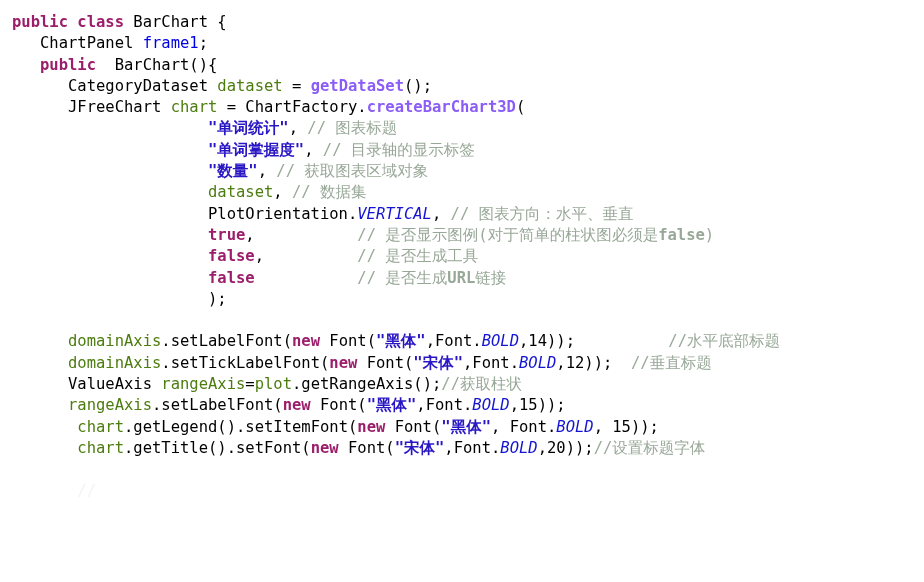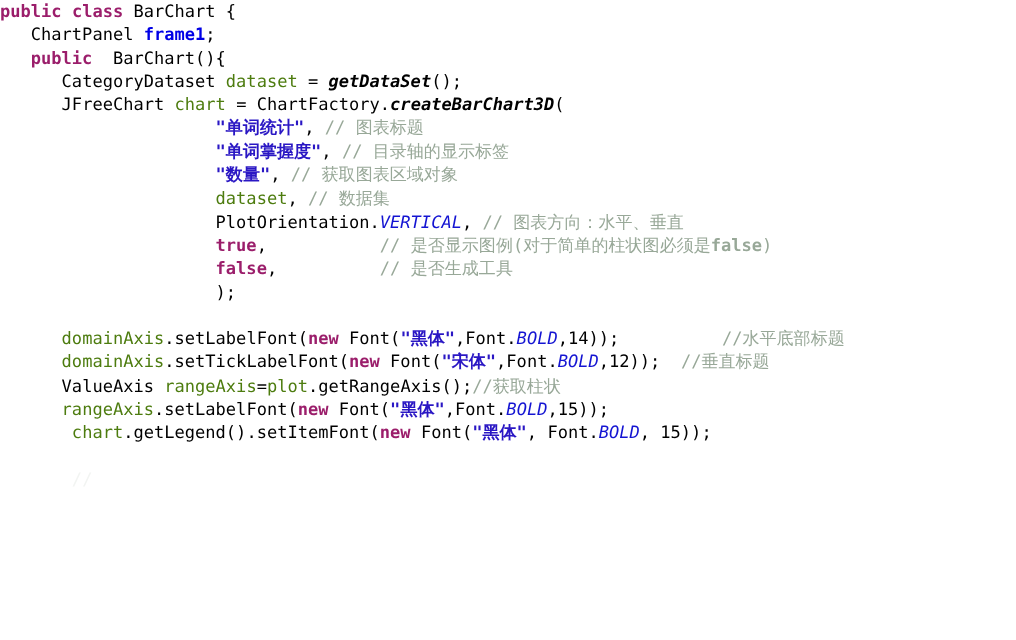--- a/index.html
+++ b/index.html
@@ -11,40 +11,40 @@
     width: 924px;
     height: 582px;
     overflow: hidden;
     font-family: "DejaVu Sans Mono", "Liberation Mono", monospace;
   }
   #code-view {
     position: relative;
     width: 924px;
     height: 452px;
     background: #ffffff;
-    padding: 0;
+    padding: 12px;
     box-sizing: border-box;
   }
   .code-line {
     height: 21.3px;
     line-height: 21.3px;
     font-size: 15.5px;
     white-space: pre;
     font-family: "DejaVu Sans Mono", "Liberation Mono", monospace;
     letter-spacing: 0px;
   }
   .code-line.blank { }
 
   
   .t-kw       { color: #9B1E6B; font-weight: bold; }
   .t-plain    { color: #000000; }
   .t-type     { color: #000000; }
-  .t-field    { color: #0000E6; font-weight: bold; }
+  .t-field    { color: #0000E6; font-weight: normal; }
   .t-var      { color: #4d7c0f; }
-  .t-method   { color: #000000; font-style: italic; font-weight: bold; }
+  .t-method   { color: #8b5cf6; font-weight: bold; }
   .t-staticf  { color: #1414D2; font-style: italic; font-weight: normal; }
   .t-str      { color: #2A17C4; font-weight: bold; }
   .t-cmt      { color: #98A898; }
   .t-cmt-b    { color: #98A898; font-weight: bold; }
   .t-faint    { color: #F2F4F2; }
 </style>
 </head>
 <body>
 
 <div id="code-view">
@@ -53,22 +53,24 @@
     <div class="code-line"><span class="t-plain">   </span><span class="t-kw">public</span><span class="t-plain">  BarChart(){</span></div>
     <div class="code-line"><span class="t-plain">      </span><span class="t-type">CategoryDataset </span><span class="t-var">dataset</span><span class="t-plain"> = </span><span class="t-method">getDataSet</span><span class="t-plain">();</span></div>
     <div class="code-line"><span class="t-plain">      </span><span class="t-type">JFreeChart </span><span class="t-var">chart</span><span class="t-plain"> = ChartFactory.</span><span class="t-method">createBarChart3D</span><span class="t-plain">(</span></div>
     <div class="code-line"><span class="t-plain">                     </span><span class="t-str">"单词统计"</span><span class="t-plain">, </span><span class="t-cmt">//</span><span class="t-cmt"> 图表标题</span></div>
     <div class="code-line"><span class="t-plain">                     </span><span class="t-str">"单词掌握度"</span><span class="t-plain">, </span><span class="t-cmt">//</span><span class="t-cmt"> 目录轴的显示标签</span></div>
     <div class="code-line"><span class="t-plain">                     </span><span class="t-str">"数量"</span><span class="t-plain">, </span><span class="t-cmt">//</span><span class="t-cmt"> 获取图表区域对象</span></div>
     <div class="code-line"><span class="t-plain">                     </span><span class="t-var">dataset</span><span class="t-plain">, </span><span class="t-cmt">//</span><span class="t-cmt"> 数据集</span></div>
     <div class="code-line"><span class="t-plain">                     </span><span class="t-plain">PlotOrientation.</span><span class="t-staticf">VERTICAL</span><span class="t-plain">, </span><span class="t-cmt">//</span><span class="t-cmt"> 图表方向：水平、垂直</span></div>
     <div class="code-line"><span class="t-plain">                     </span><span class="t-kw">true</span><span class="t-plain">,</span><span class="t-plain">           </span><span class="t-cmt">//</span><span class="t-cmt"> 是否显示图例(对于简单的柱状图必须是</span><span class="t-cmt-b">false</span><span class="t-cmt">)</span></div>
     <div class="code-line"><span class="t-plain">                     </span><span class="t-kw">false</span><span class="t-plain">,</span><span class="t-plain">          </span><span class="t-cmt">//</span><span class="t-cmt"> 是否生成工具</span></div>
+    <div class="code-line"><span class="t-plain">                     </span><span class="t-kw">false</span><span class="t-plain">           </span><span class="t-cmt">//</span><span class="t-cmt"> 是否生成</span><span class="t-cmt-b">URL</span><span class="t-cmt">链接</span></div>
     <div class="code-line"><span class="t-plain">                     </span><span class="t-plain">);</span></div>
     <div class="code-line blank">&nbsp;</div>
     <div class="code-line"><span class="t-plain">      </span><span class="t-var">domainAxis</span><span class="t-plain">.setLabelFont(</span><span class="t-kw">new</span><span class="t-plain"> Font(</span><span class="t-str">"黑体"</span><span class="t-plain">,Font.</span><span class="t-staticf">BOLD</span><span class="t-plain">,14));</span><span class="t-plain">          </span><span class="t-cmt">//水平底部标题</span></div>
     <div class="code-line"><span class="t-plain">      </span><span class="t-var">domainAxis</span><span class="t-plain">.setTickLabelFont(</span><span class="t-kw">new</span><span class="t-plain"> Font(</span><span class="t-str">"宋体"</span><span class="t-plain">,Font.</span><span class="t-staticf">BOLD</span><span class="t-plain">,12));</span><span class="t-plain">  </span><span class="t-cmt">//垂直标题</span></div>
     <div class="code-line"><span class="t-plain">      </span><span class="t-type">ValueAxis </span><span class="t-var">rangeAxis</span><span class="t-plain">=</span><span class="t-var">plot</span><span class="t-plain">.getRangeAxis();</span><span class="t-cmt">//获取柱状</span></div>
     <div class="code-line"><span class="t-plain">      </span><span class="t-var">rangeAxis</span><span class="t-plain">.setLabelFont(</span><span class="t-kw">new</span><span class="t-plain"> Font(</span><span class="t-str">"黑体"</span><span class="t-plain">,Font.</span><span class="t-staticf">BOLD</span><span class="t-plain">,15));</span></div>
     <div class="code-line"><span class="t-plain">       </span><span class="t-var">chart</span><span class="t-plain">.getLegend().setItemFont(</span><span class="t-kw">new</span><span class="t-plain"> Font(</span><span class="t-str">"黑体"</span><span class="t-plain">, Font.</span><span class="t-staticf">BOLD</span><span class="t-plain">, 15));</span></div>
+    <div class="code-line"><span class="t-plain">       </span><span class="t-var">chart</span><span class="t-plain">.getTitle().setFont(</span><span class="t-kw">new</span><span class="t-plain"> Font(</span><span class="t-str">"宋体"</span><span class="t-plain">,Font.</span><span class="t-staticf">BOLD</span><span class="t-plain">,20));</span><span class="t-cmt">//设置标题字体</span></div>
     <div class="code-line blank">&nbsp;</div>
     <div class="code-line"><span class="t-plain">       </span><span class="t-faint">//</span></div>
   </div>
 
 </body></html>

